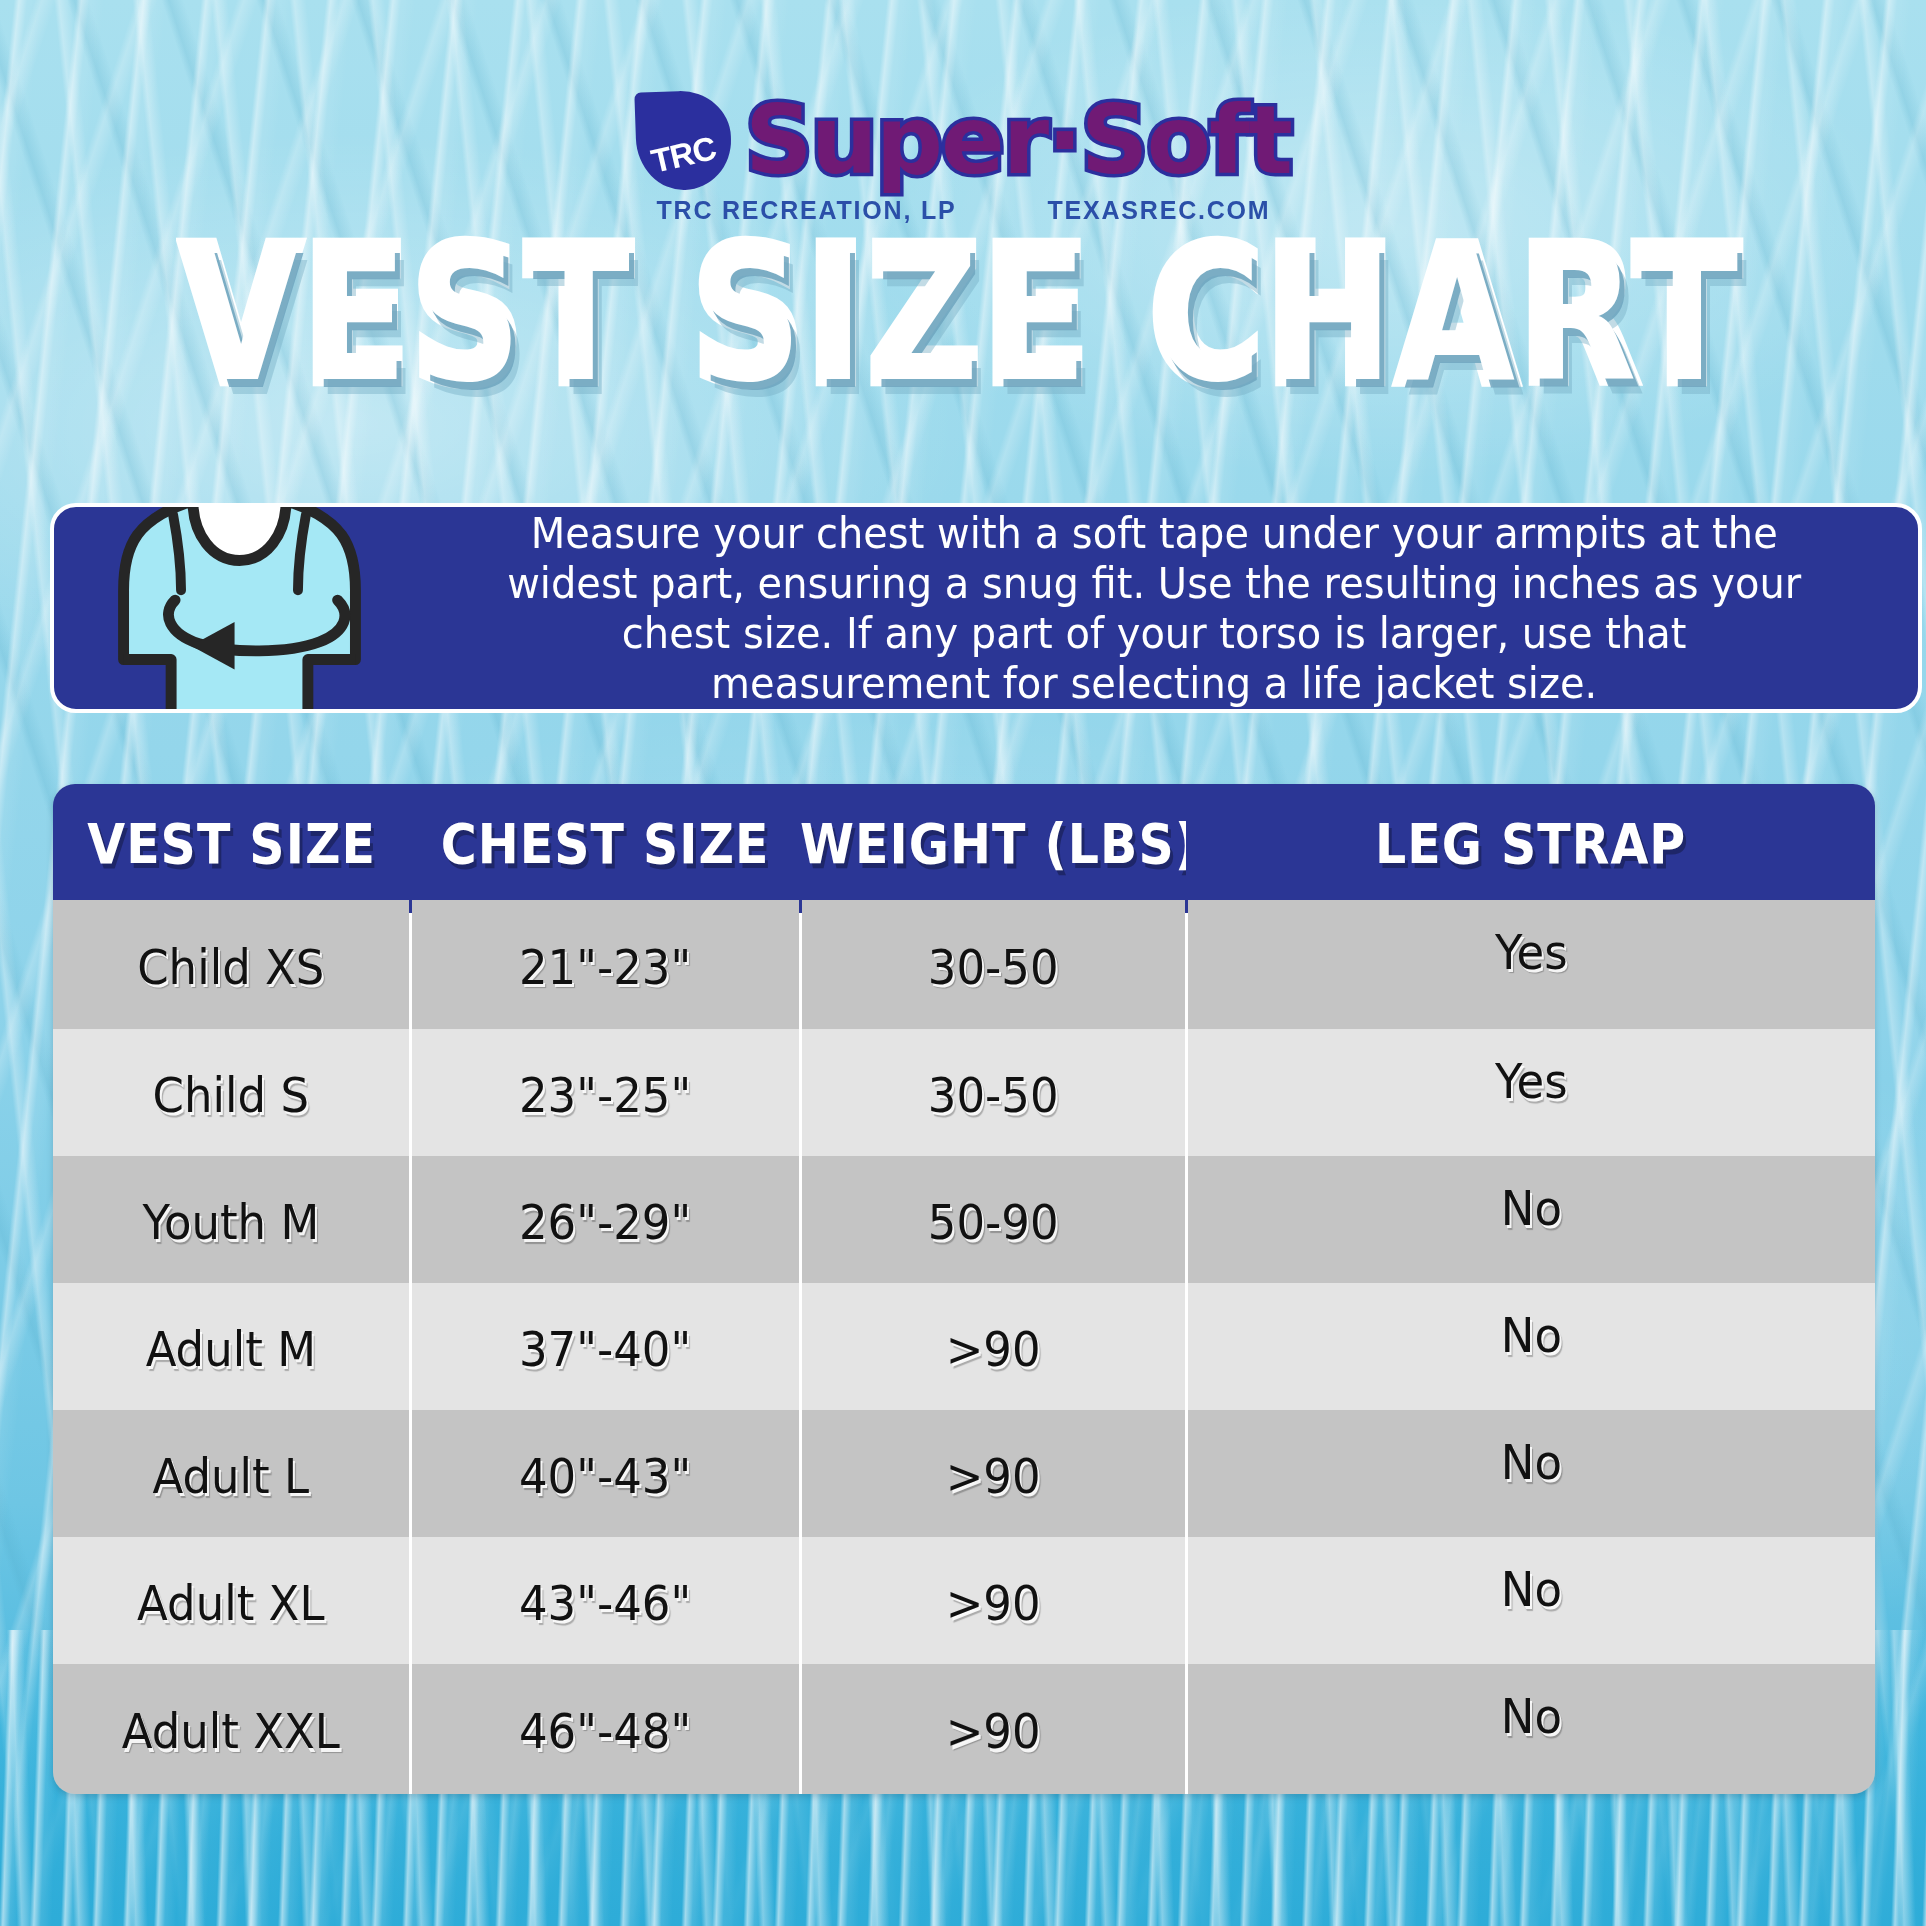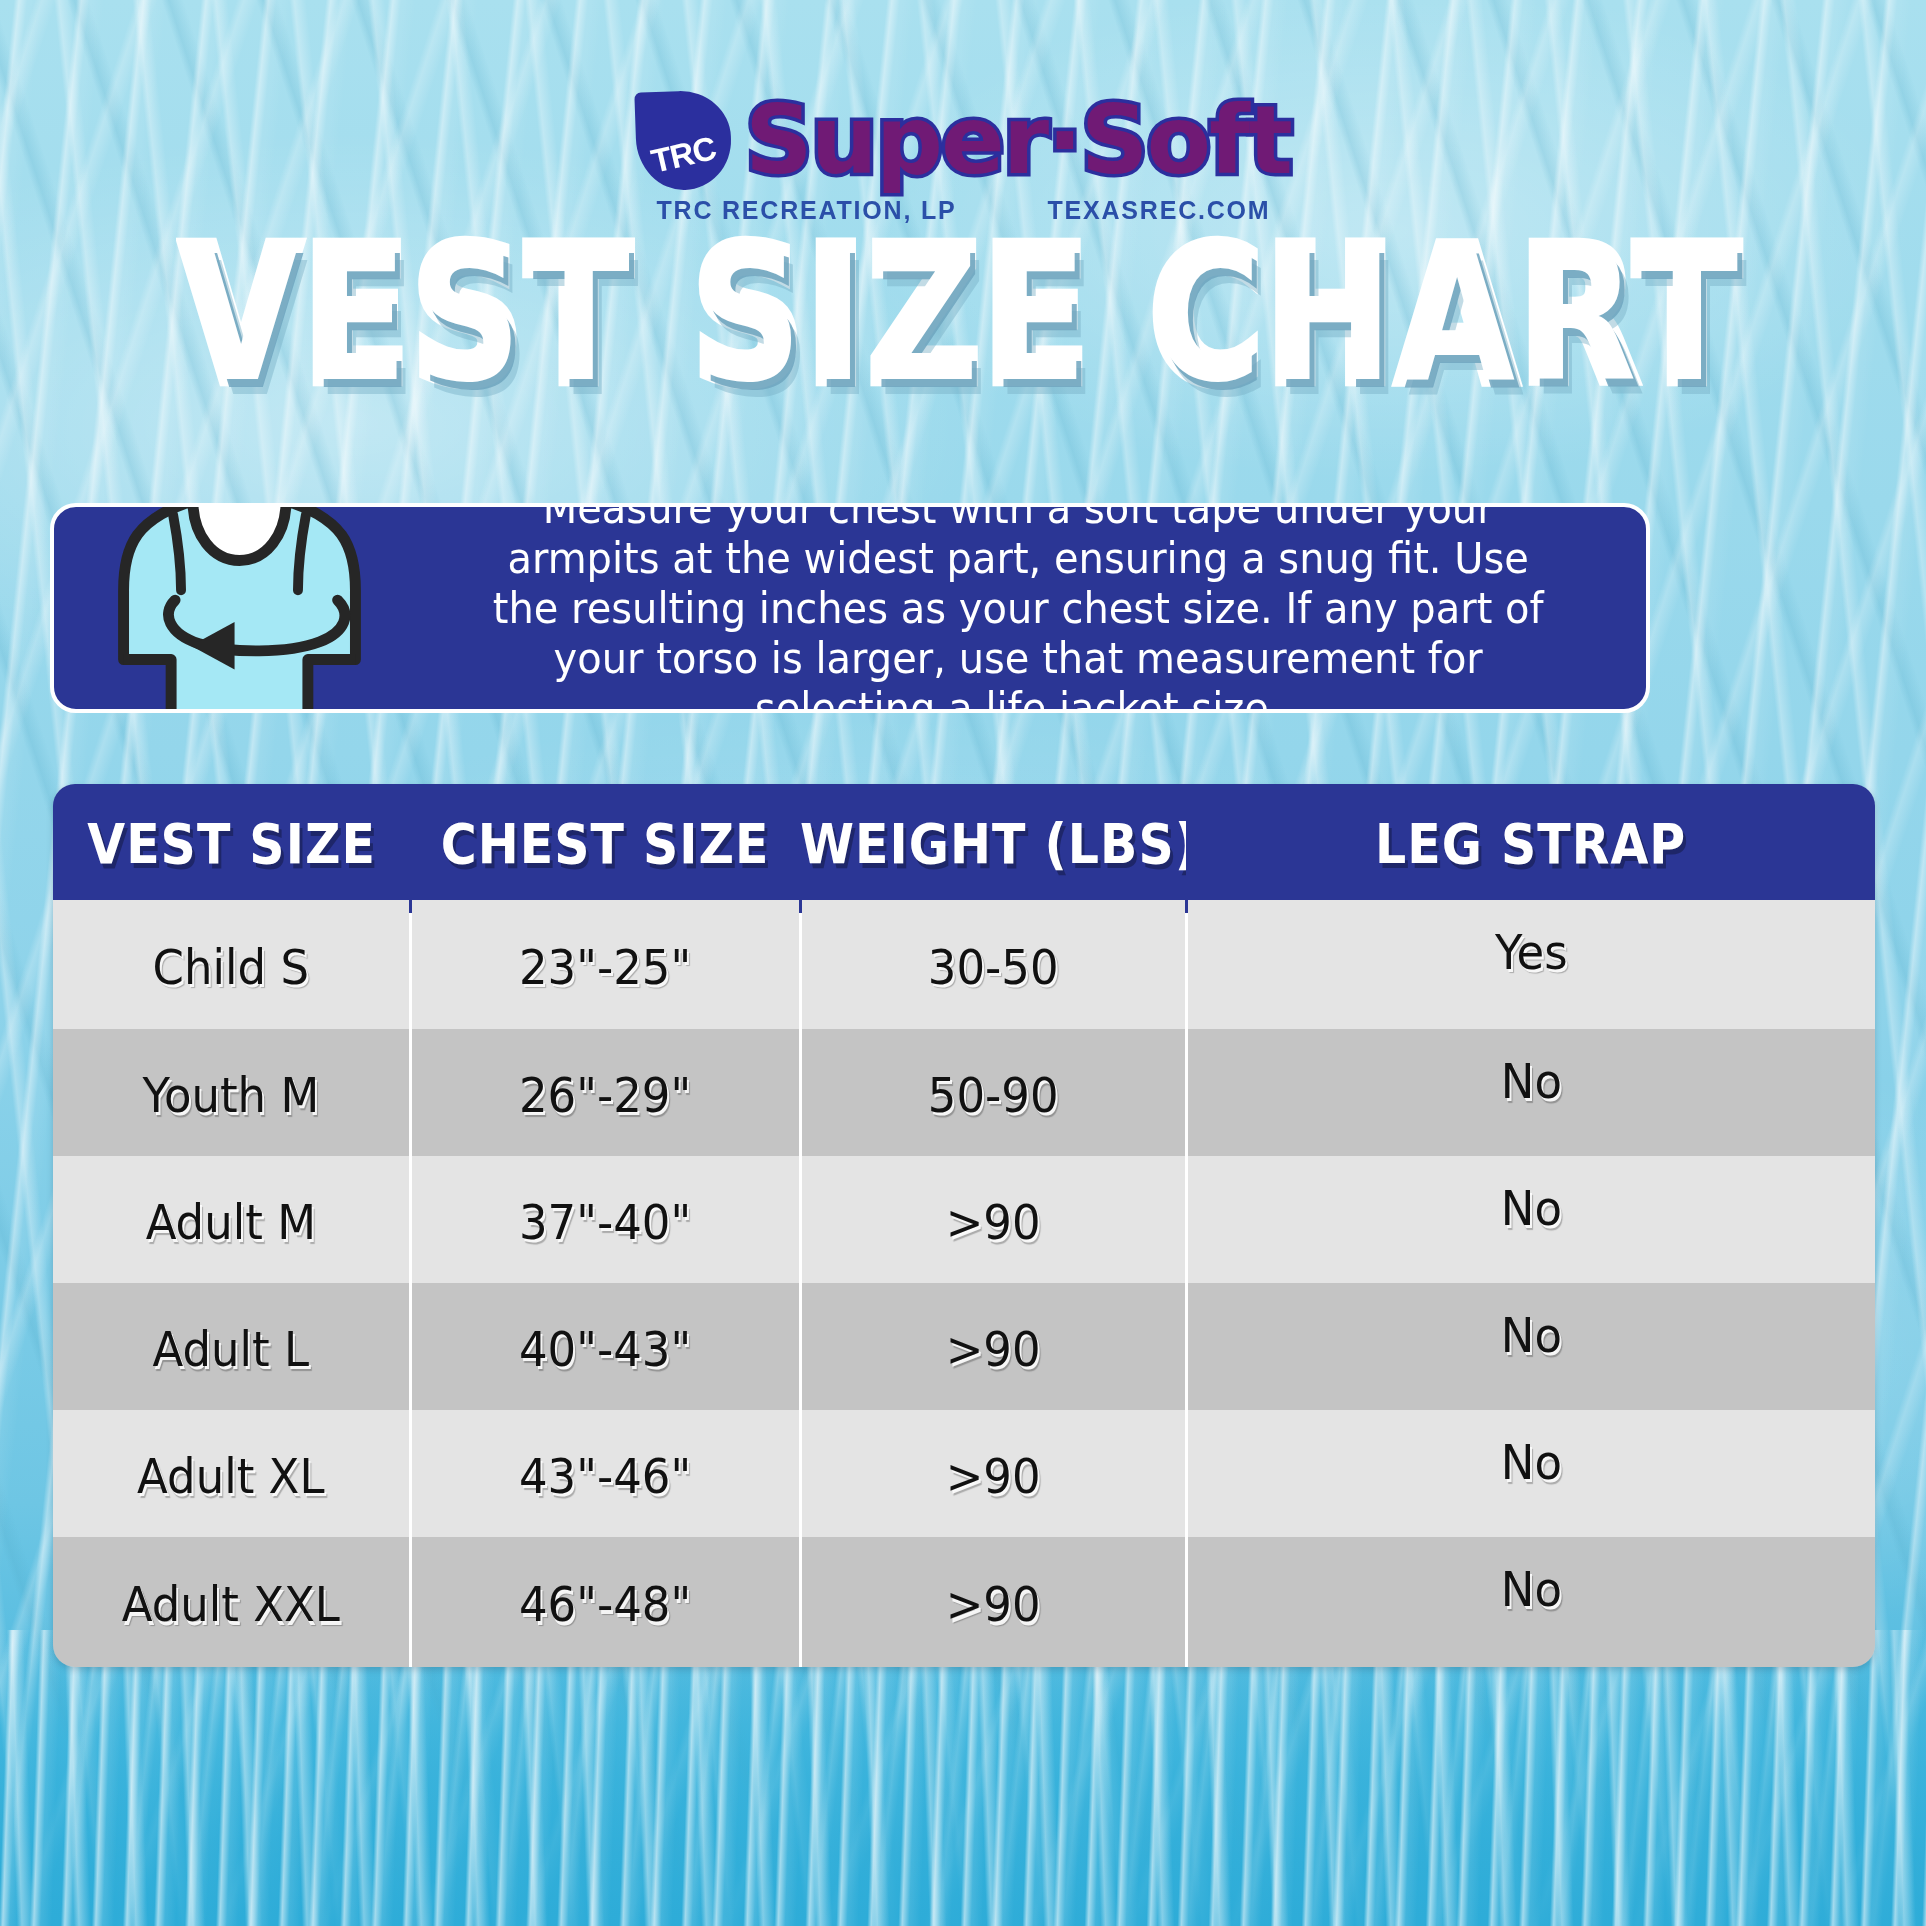--- a/index.html
+++ b/index.html
@@ -154,21 +154,21 @@
       9px 12px 0 rgba(120,175,198,0.45);
     transform: scaleY(1.22);
     transform-origin: top center;
     white-space: nowrap;
   }
 
   
   #instruction-panel {
     position: absolute;
     left: 50px; top: 503px;
-    width: 1600px; height: 210px;
+    width: 1872px; height: 210px;
     background: #2b3695;
     border-radius: 26px;
     border: 4px solid #ffffff;
     display: flex;
     align-items: center;
     overflow: hidden;
   }
   #torso-illustration {
     width: 368px;
     height: 100%;
@@ -305,20 +305,26 @@
     </colgroup>
     <thead>
       <tr>
         <th>VEST SIZE</th>
         <th>CHEST SIZE</th>
         <th>WEIGHT (LBS)</th>
         <th>LEG STRAP</th>
       </tr>
     </thead>
     <tbody id="size-table-body">
+        <tr class="odd">
+          <td>Child XS</td>
+          <td>21"-23"</td>
+          <td>30-50</td>
+          <td class="leg">Yes</td>
+        </tr>
         <tr class="even">
           <td>Child S</td>
           <td>23"-25"</td>
           <td>30-50</td>
           <td class="leg">Yes</td>
         </tr>
         <tr class="odd">
           <td>Youth M</td>
           <td>26"-29"</td>
           <td>50-90</td>

